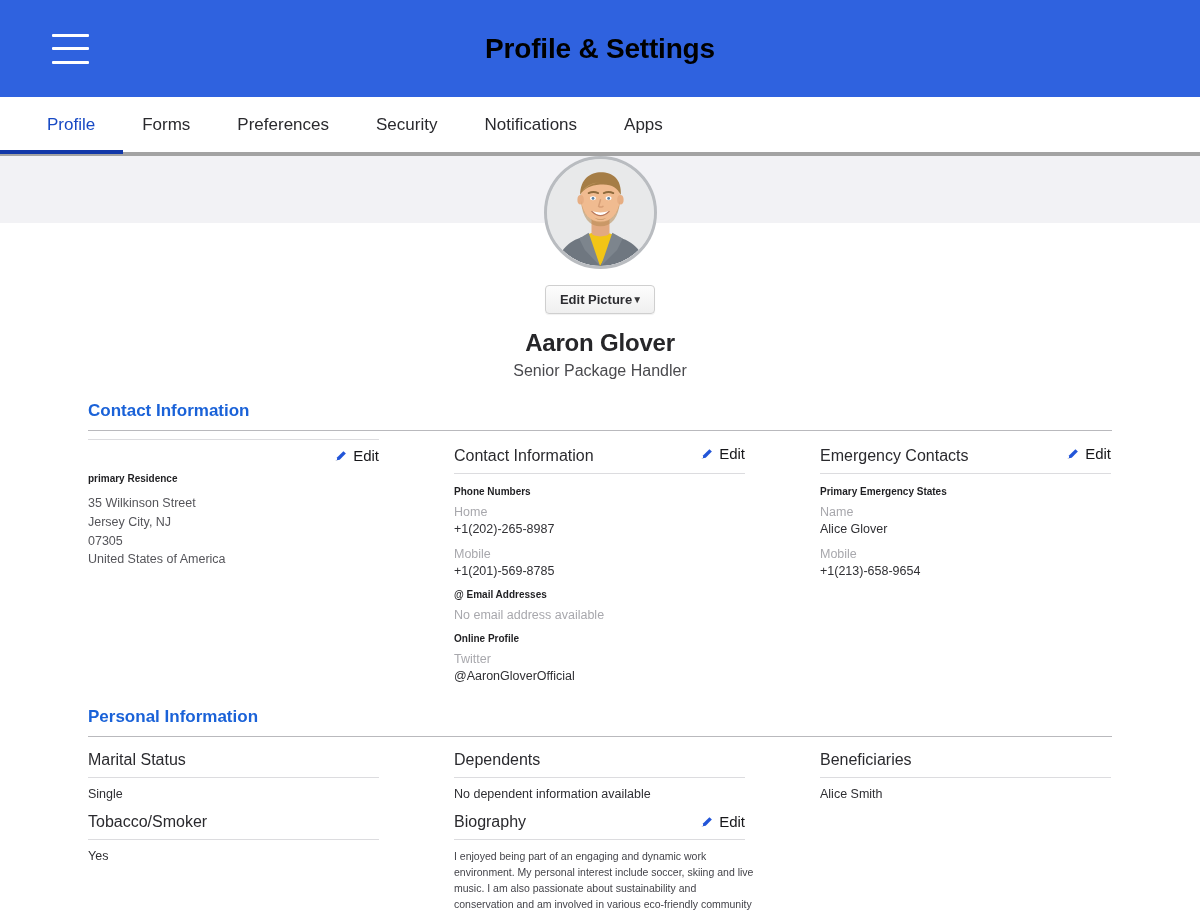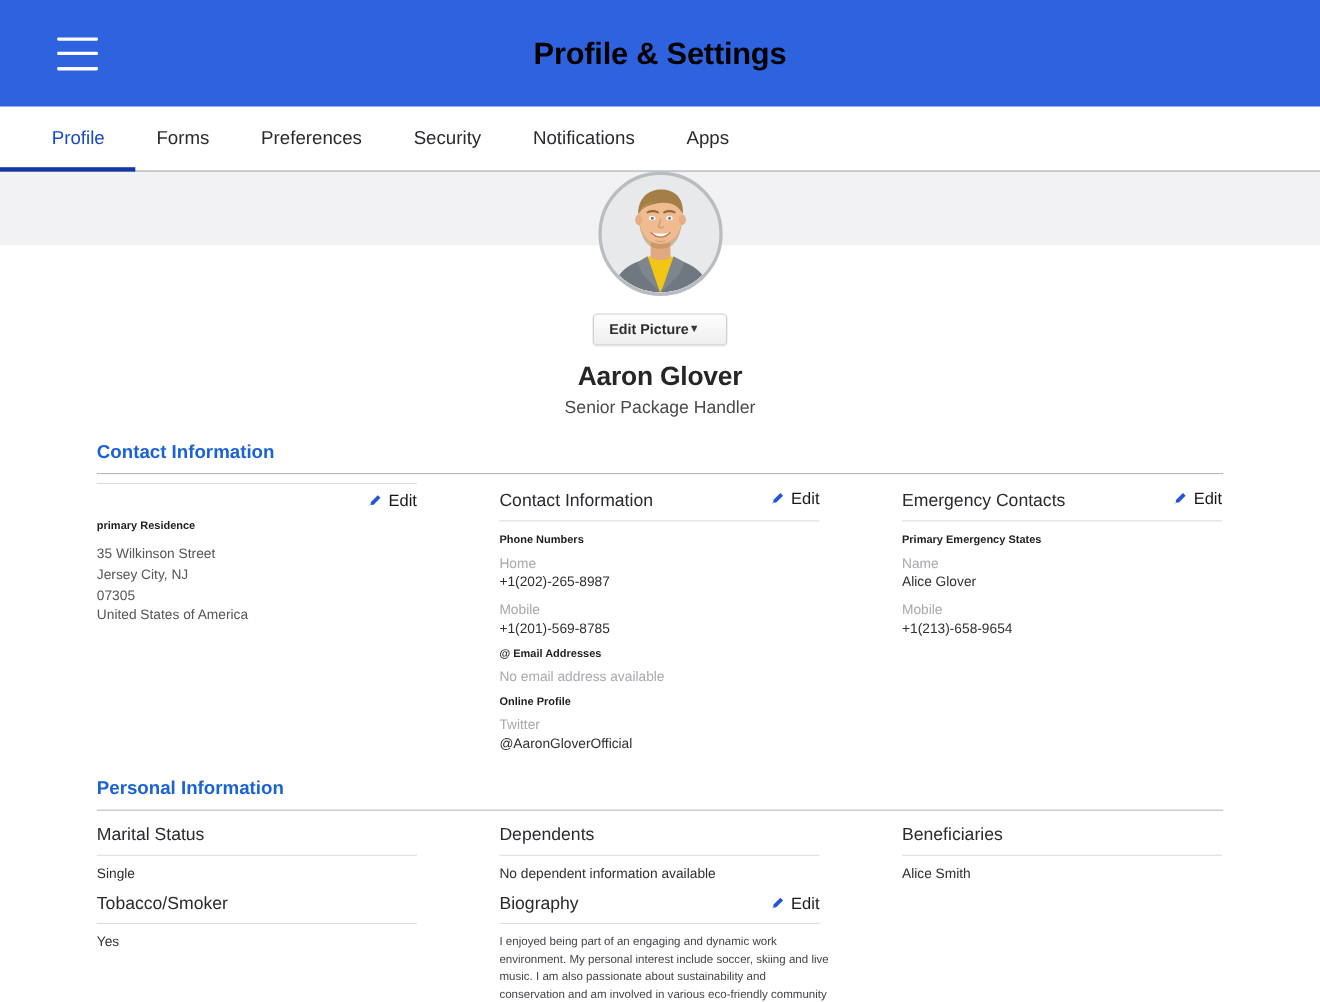--- a/index.html
+++ b/index.html
@@ -49,21 +49,21 @@
   }
 
   
   .tabbar {
     position: relative;
     height: 59px;
     background: #ffffff;
     display: flex;
     align-items: center;
     padding-left: 47px;
-    border-bottom: 1px solid #a3a3a3;
+    border-bottom: 4px solid #a3a3a3;
   }
   .tab {
     font-size: 17px;
     color: #2a2a2e;
     padding: 0 0 0 0;
     margin-right: 47px;
     position: relative;
     height: 59px;
     display: flex;
     align-items: center;
@@ -111,21 +111,21 @@
     border-radius: 50%;
     overflow: hidden;
   }
   .avatar-photo svg { display: block; width: 100%; height: 100%; }
 
   .edit-picture-btn {
     display: inline-flex;
     align-items: center;
     gap: 0;
     margin-top: 16px;
-    padding: 6px 24px 6px 14px;
+    padding: 6px 12px 6px 14px;
     font-size: 13px;
     font-weight: bold;
     color: #2c2c30;
     background: linear-gradient(#fdfdfd, #efefef);
     border: 1px solid #cfcfcf;
     border-radius: 4px;
     cursor: pointer;
     box-shadow: 0 1px 1px rgba(0,0,0,0.06);
   }
   .caret { font-size: 10px; color: #3a3a3c; }

